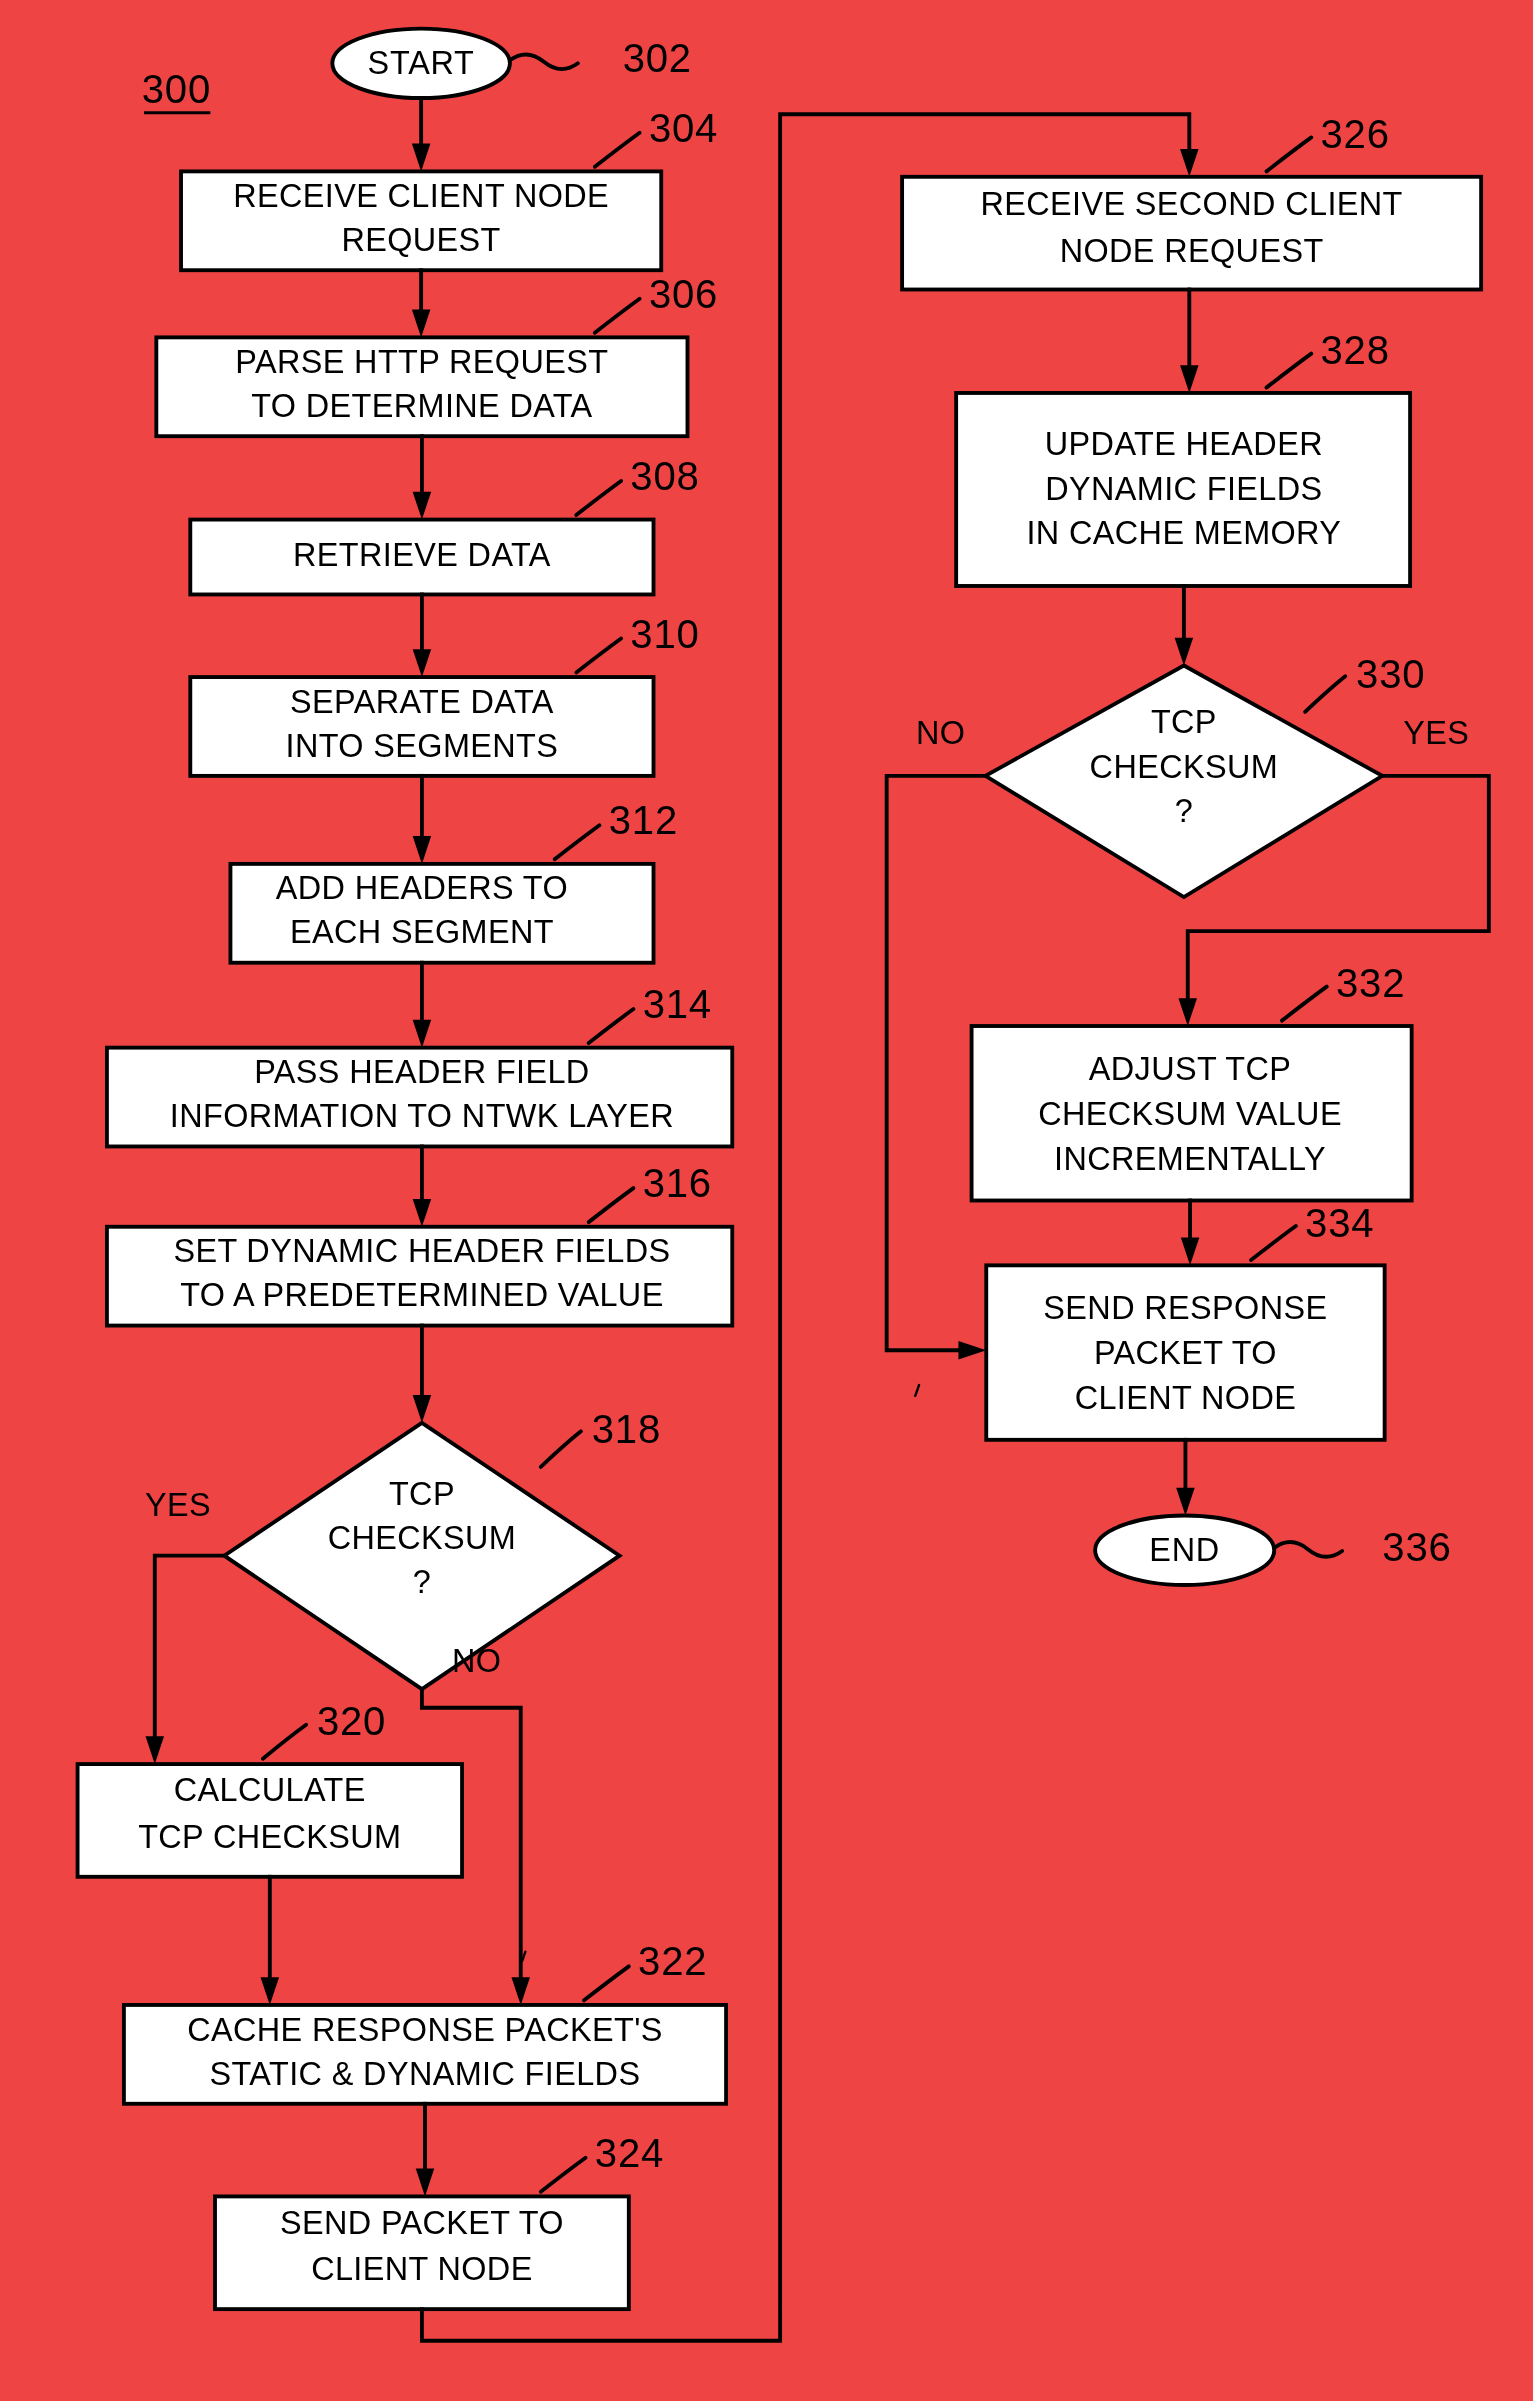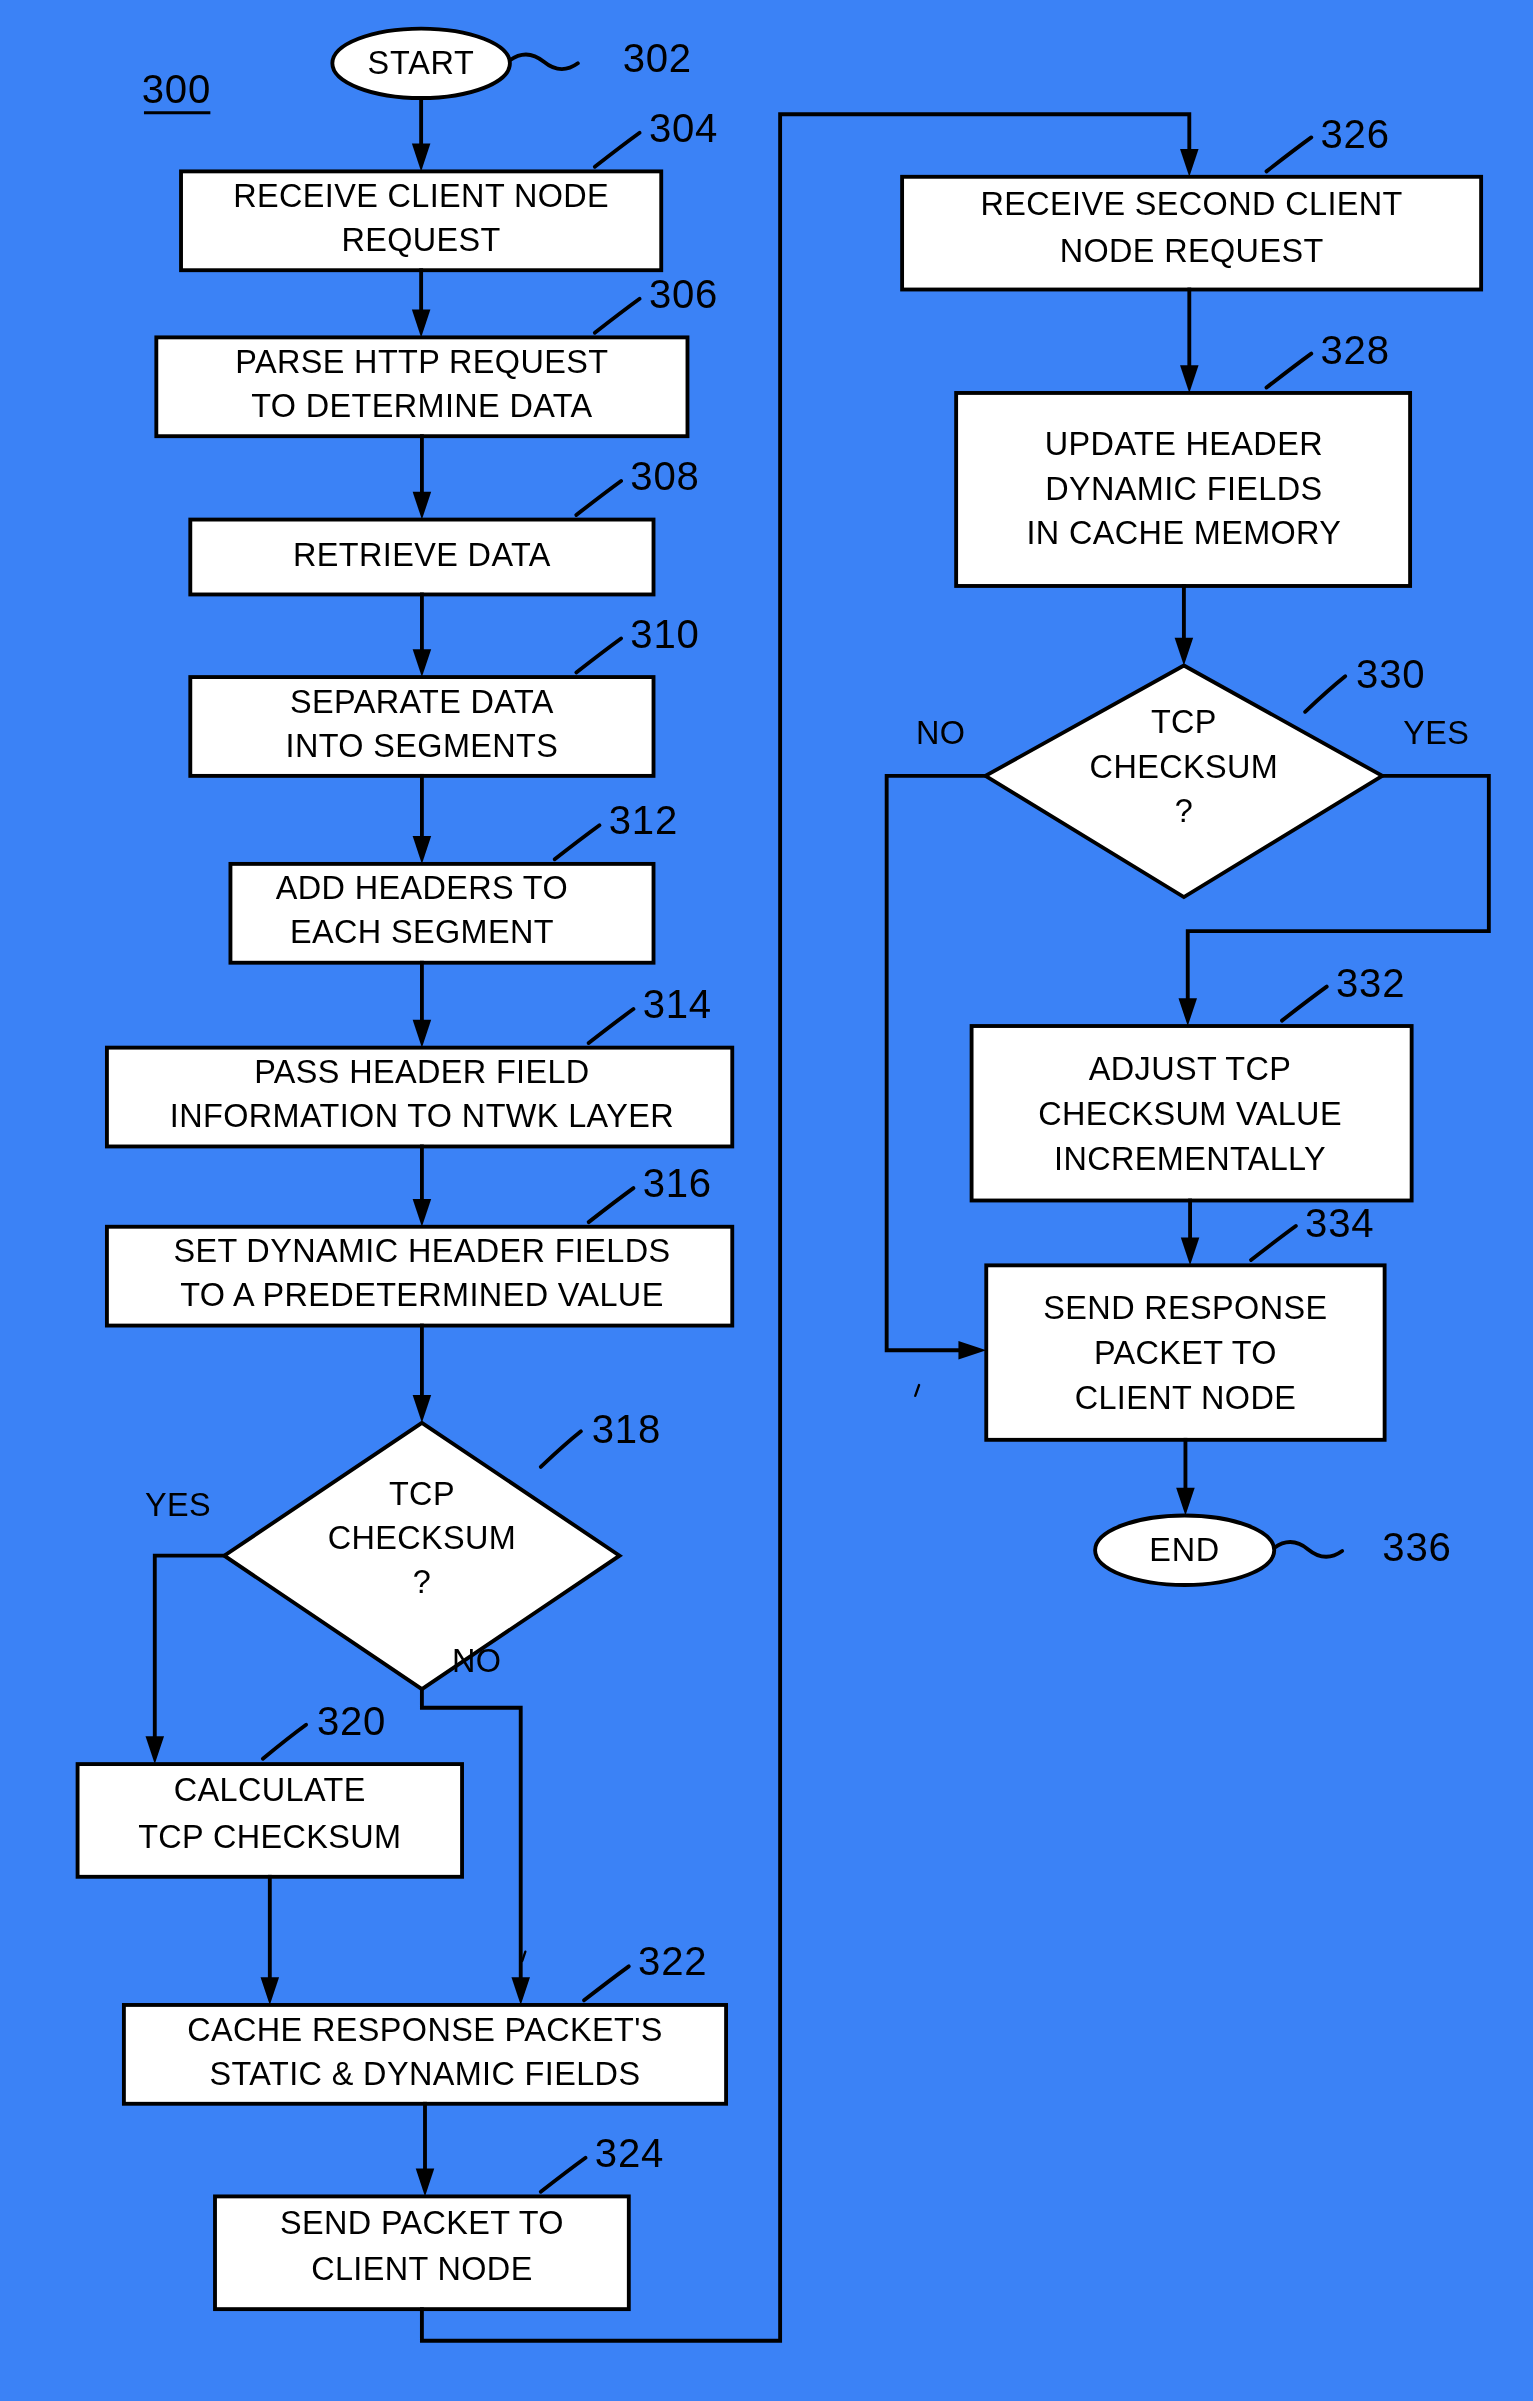--- a/index.html
+++ b/index.html
@@ -1,18 +1,18 @@
 <!DOCTYPE html>
 <html style="font-size:12.4px"><head>
 <meta charset="utf-8">
 <title>Flowchart 300</title>
 <style>
   html,body{margin:0;padding:0;background:#ffffff;}
   body{font-family:"Liberation Sans", sans-serif;}
-  #page{position:relative;width:1534px;height:2401px;background:#3b82f6;overflow:hidden;}
+  #page{position:relative;width:1534px;height:2401px;background:#ef4444;overflow:hidden;}
   svg{position:absolute;left:0;top:0;width:1534px;height:2401px;}
   .shape{fill:#ffffff;stroke:#000000;stroke-width:5;}
   .oval{fill:#ffffff;stroke:#000000;stroke-width:5;}
   .conn{fill:none;stroke:#000000;stroke-width:5;stroke-linecap:square;stroke-linejoin:miter;}
   .lead{fill:none;stroke:#000000;stroke-width:5;stroke-linecap:round;}
   .arrowhead{fill:#000000;stroke:none;}
   .txt{font-family:"Liberation Sans", sans-serif;fill:#000000;text-anchor:middle;dominant-baseline:middle;}
   .boxtxt{font-size:42px;letter-spacing:0.5px;}
   .ovaltxt{font-size:42px;letter-spacing:1px;}
   .reftxt{font-size:52px;letter-spacing:1px;}

